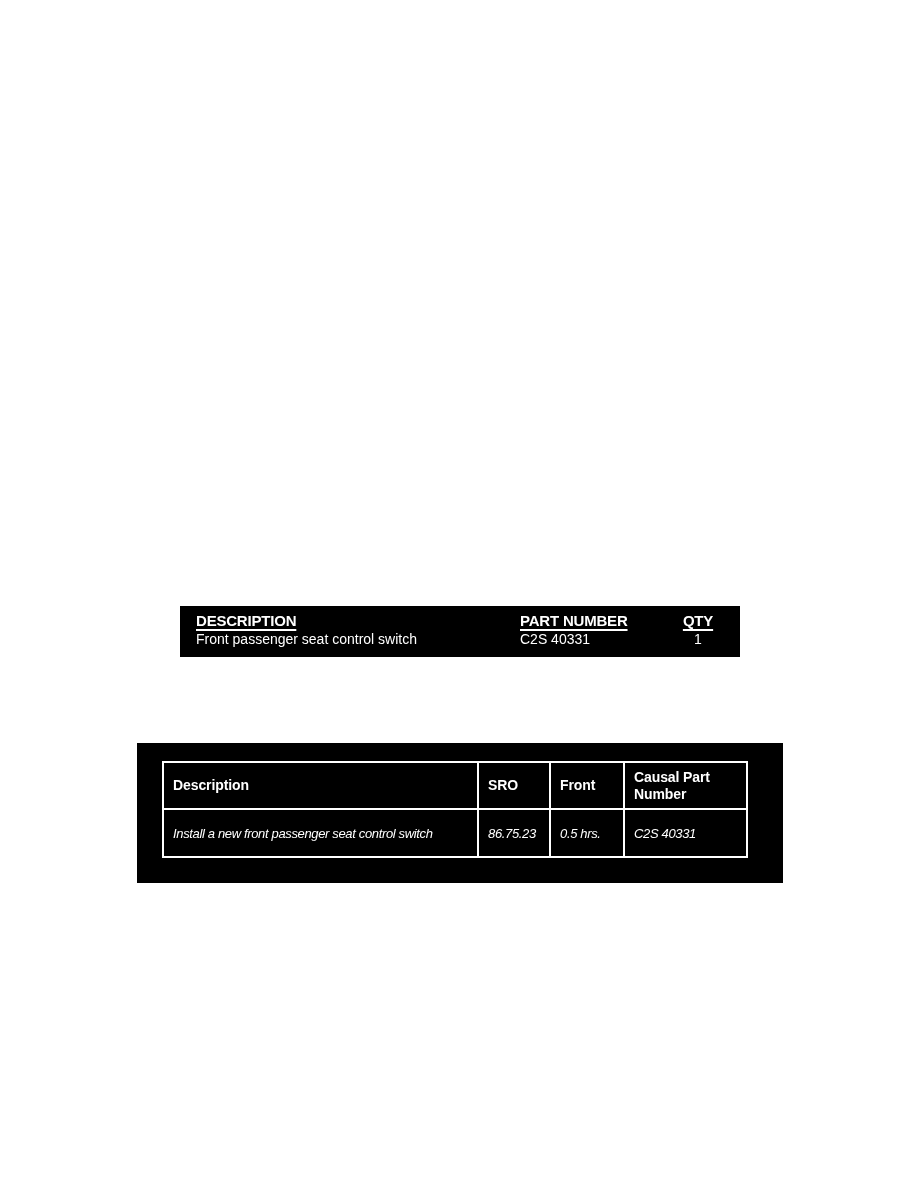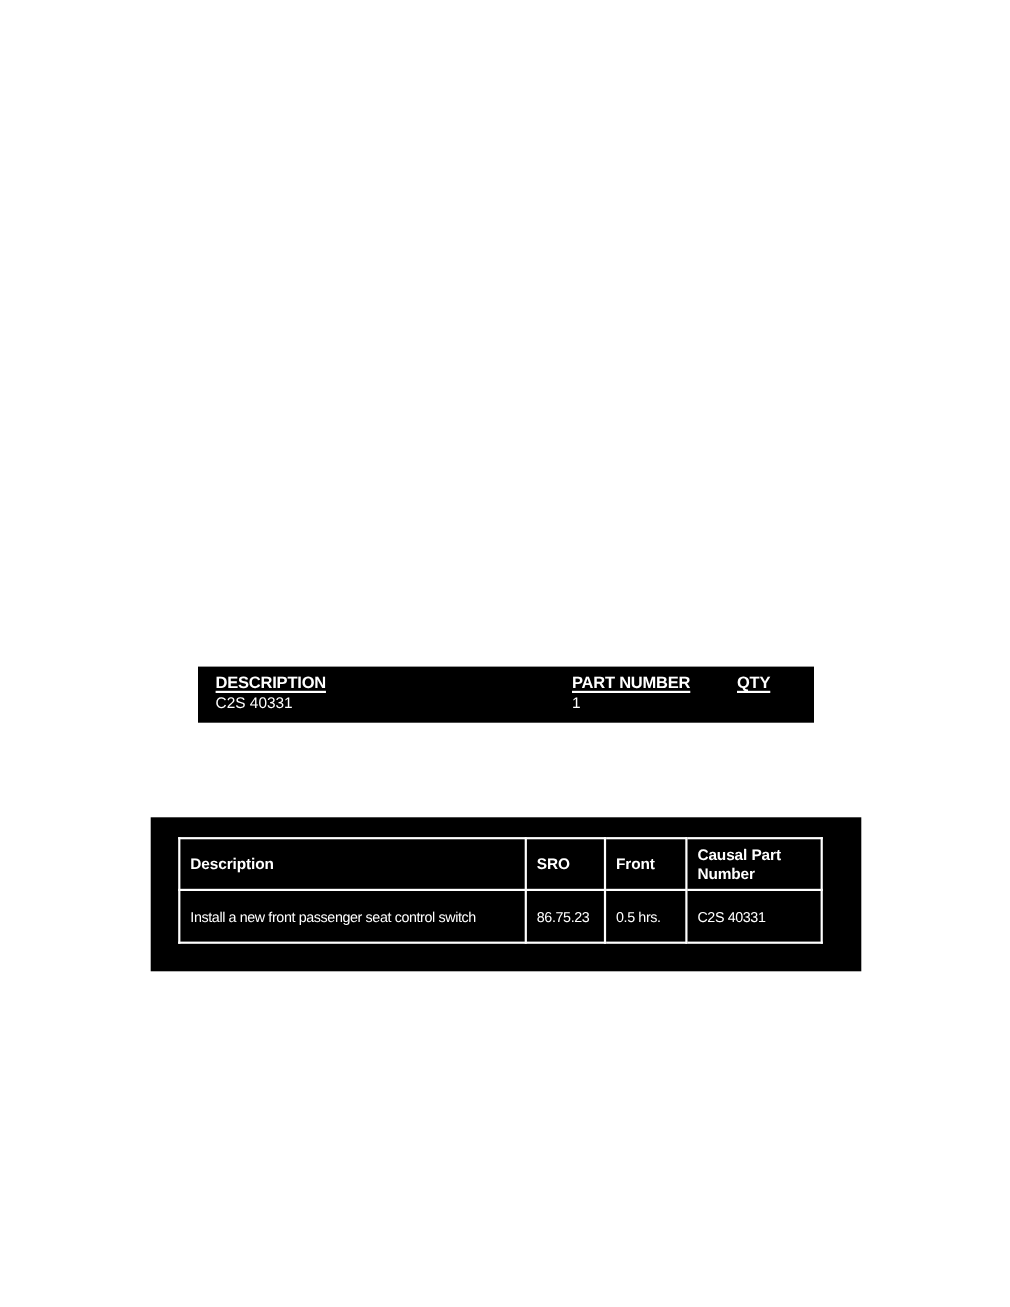--- a/index.html
+++ b/index.html
@@ -35,21 +35,21 @@
   .parts-row.hdr {
     font-weight: bold;
     font-size: 15px;
     letter-spacing: -0.2px;
   }
   .parts-row.hdr .cell {
     text-decoration: underline;
     text-decoration-thickness: 2px;
     text-underline-offset: 3px;
   }
-  .parts-row .qty-col { text-align: left; }
+  .parts-row .qty-col { text-align: center; }
 
   
   .labour-band {
     position: absolute;
     left: 137px; top: 743px;
     width: 646px; height: 140px;
     background: #000000;
   }
   table.lt {
     position: absolute;
@@ -72,34 +72,36 @@
     font-weight: bold;
     font-size: 14px;
     line-height: 17px;
     letter-spacing: -0.1px;
   }
   table.lt tr.data { height: 48px; }
   table.lt td {
     font-size: 13px;
     letter-spacing: -0.35px;
     white-space: nowrap;
+    font-style: italic;
   }
 </style>
 </head>
 <body>
 
 <div class="page">
 
   <section class="parts-band">
     <div class="parts-row hdr">
       <span class="cell">DESCRIPTION</span>
       <span class="cell">PART NUMBER</span>
       <span class="cell qty-col">QTY</span>
     </div>
     <div class="parts-row">
+      <span class="cell">Front passenger seat control switch</span>
       <span class="cell">C2S 40331</span>
       <span class="cell qty-col">1</span>
     </div>
   </section>
 
   <section class="labour-band">
     <table class="lt">
       <colgroup>
         <col style="width:315px">
         <col style="width:72px">

